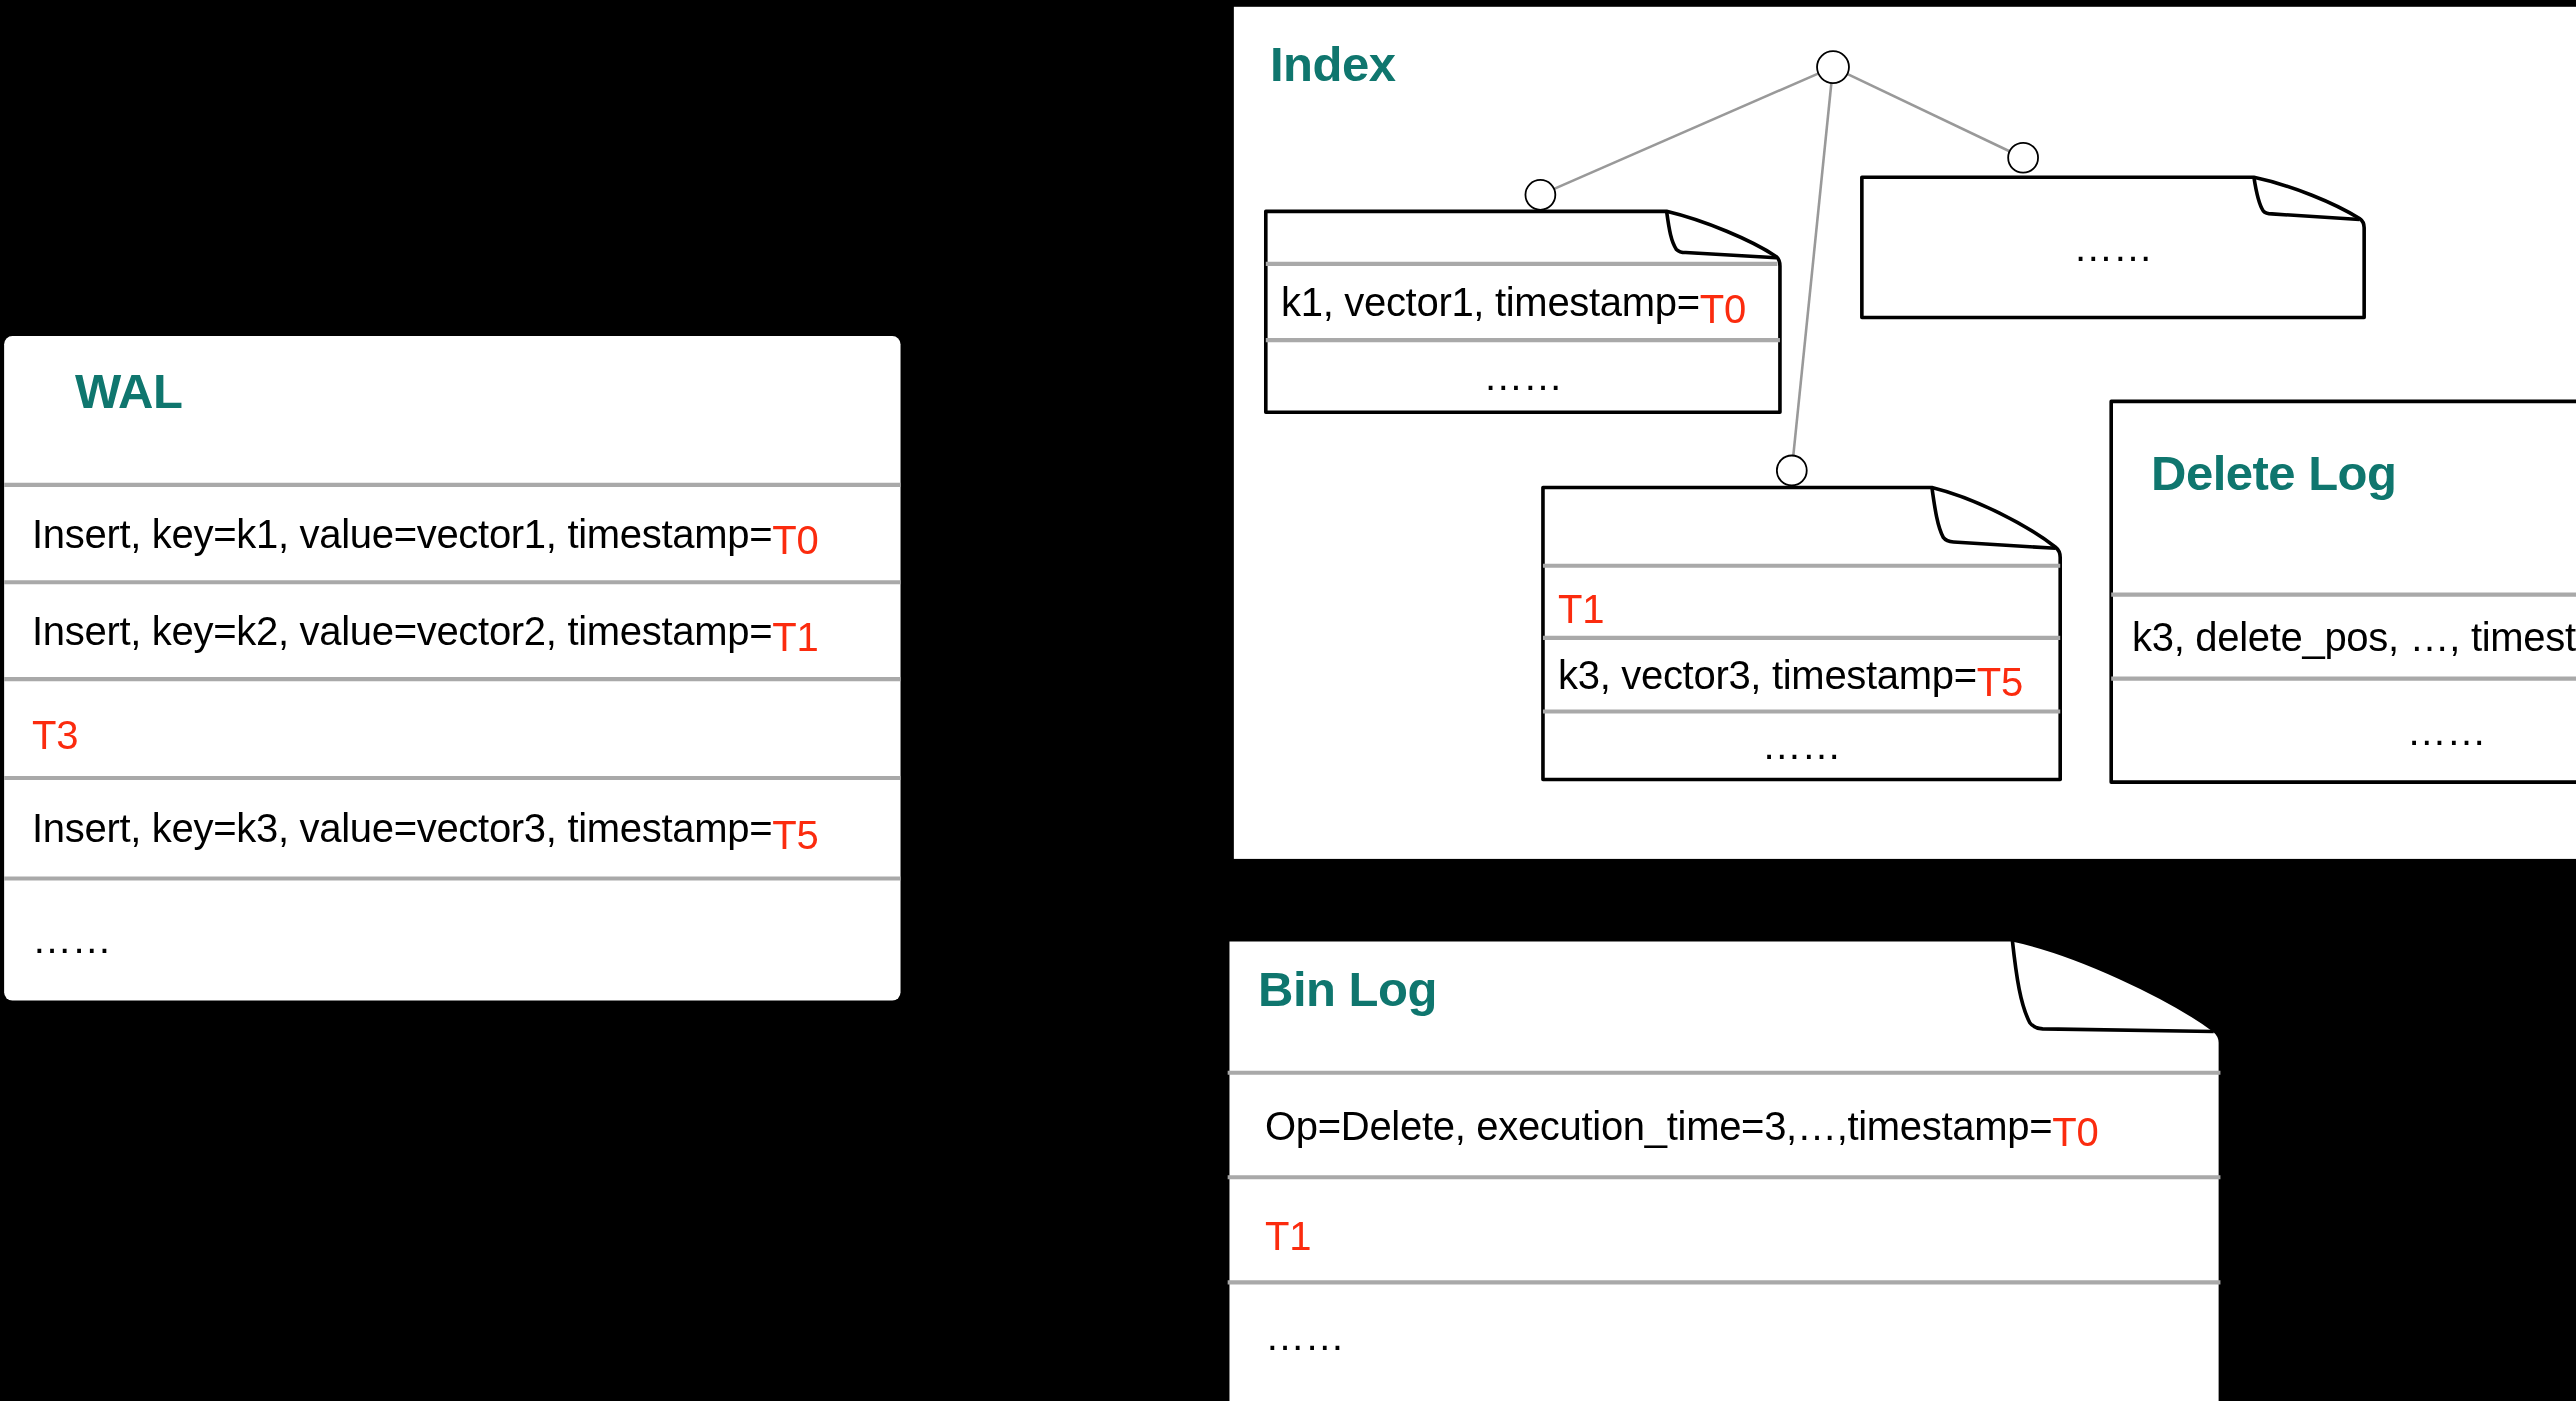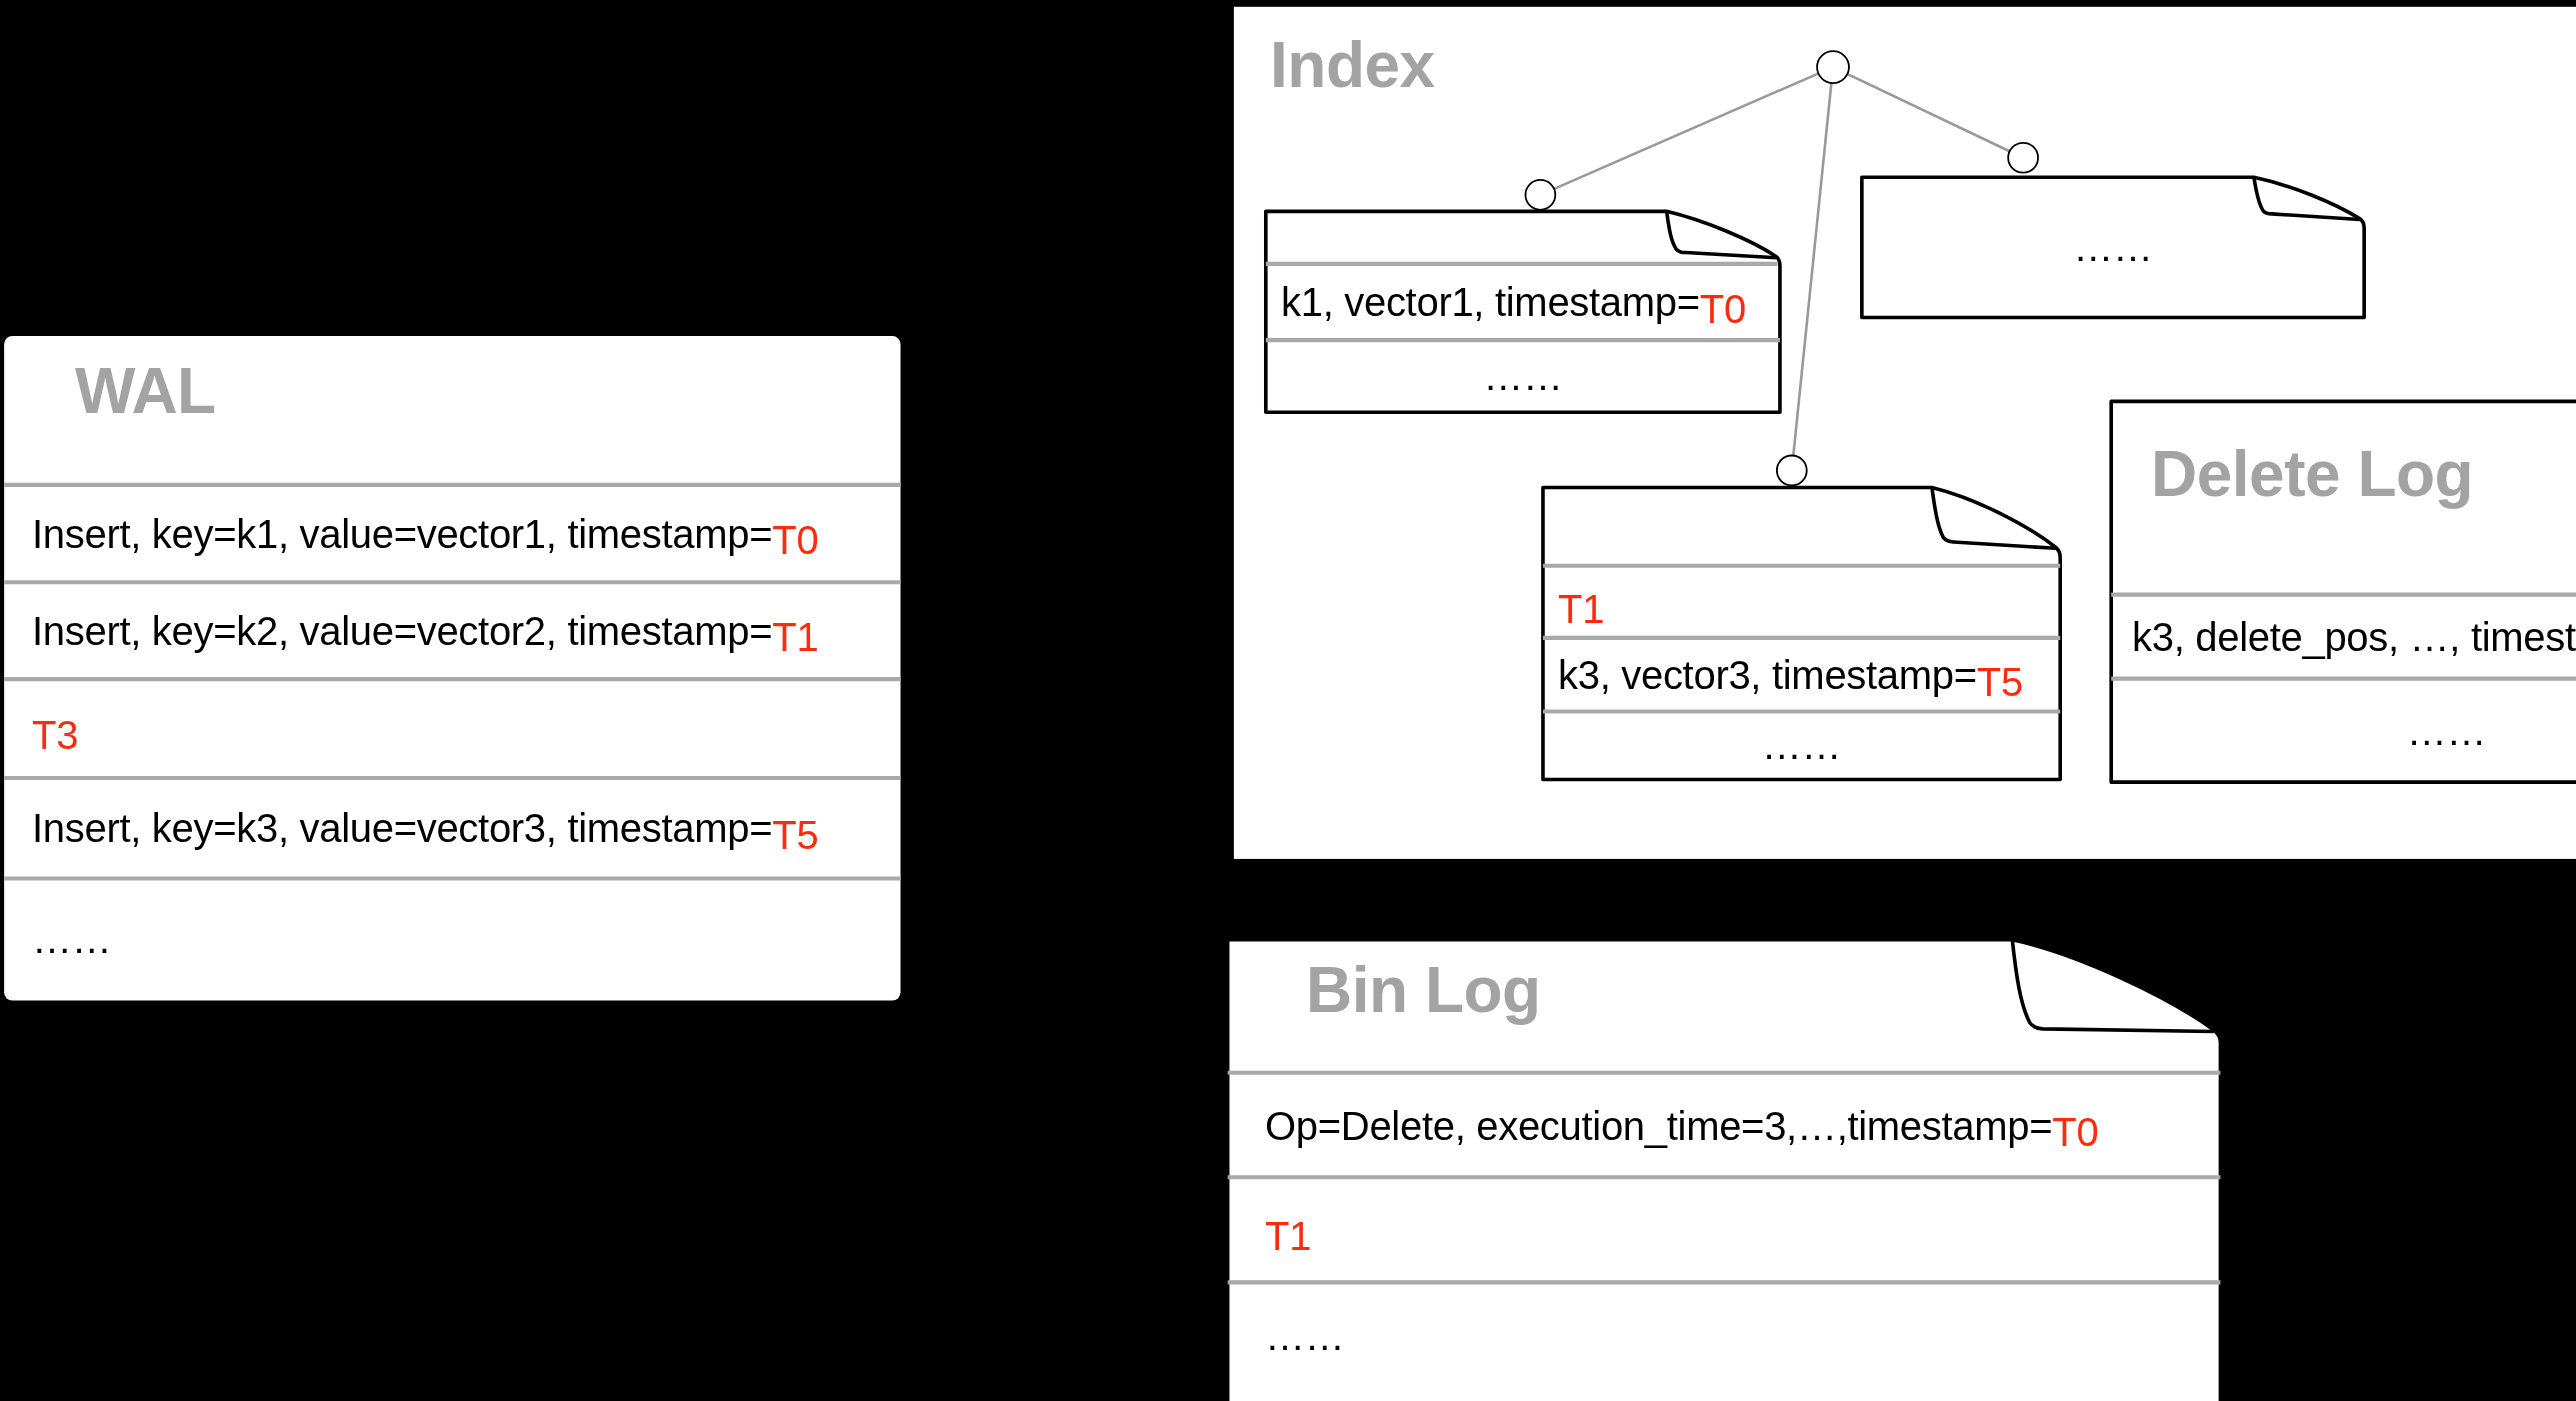--- a/index.html
+++ b/index.html
@@ -17,21 +17,21 @@
   }
   #shape-layer{position:absolute;left:0;top:0;width:2817px;height:1402px;}
   .txt{
     position:absolute;display:flex;align-items:center;
     font-size:40px;color:#000;white-space:nowrap;line-height:1;
     letter-spacing:-0.3px;
   }
   .txt.center{justify-content:center;}
   .title{
     position:absolute;display:flex;align-items:center;
-    font-size:64px;font-weight:bold;color:#a3a3a3;white-space:nowrap;line-height:1;
+    font-size:49px;font-weight:bold;color:#0f766e;white-space:nowrap;line-height:1;
     letter-spacing:-0.5px;
   }
   .ts{font-weight:normal;color:var(--red);margin-top:13px;}
 </style>
 </head>
 <body>
 
 <svg id="shape-layer" viewBox="0 0 5468 2721">
 
   <rect x="8" y="652" width="1740" height="1290" rx="16" fill="#ffffff"></rect>
@@ -130,21 +130,21 @@
 </div>
 
 <div class="title" style="left:2151px;top:435px;height:77px;">Delete Log</div>
 <div class="txt" style="left:2132px;top:595px;height:84px;width:647px;">
   <span>k3, delete_pos, …, timestamp=</span>
 </div>
 <div class="txt center" style="left:2111px;top:679px;height:104px;width:671px;">
   <span>……</span>
 </div>
 
-<div class="title" style="left:1258px;top:951px;height:77px;margin-left:48px;">Bin Log</div>
+<div class="title" style="left:1258px;top:951px;height:77px;">Bin Log</div>
 <div class="txt" style="left:1265px;top:1073px;height:105px;width:927px;">
   <span>Op=Delete, execution_time=3,…,timestamp=</span>
     <span class="ts">T0</span>
 </div>
 <div class="txt" style="left:1265px;top:1177px;height:105px;width:927px;">
     <span class="ts">T1</span>
 </div>
 <div class="txt" style="left:1265px;top:1282px;height:108px;width:927px;">
   <span>……</span>
 </div>

